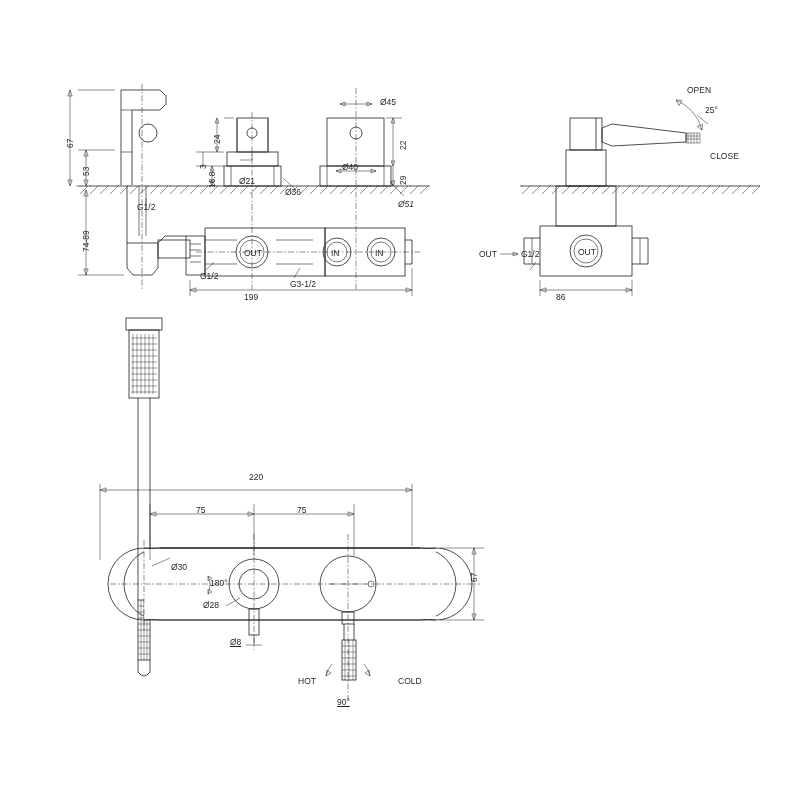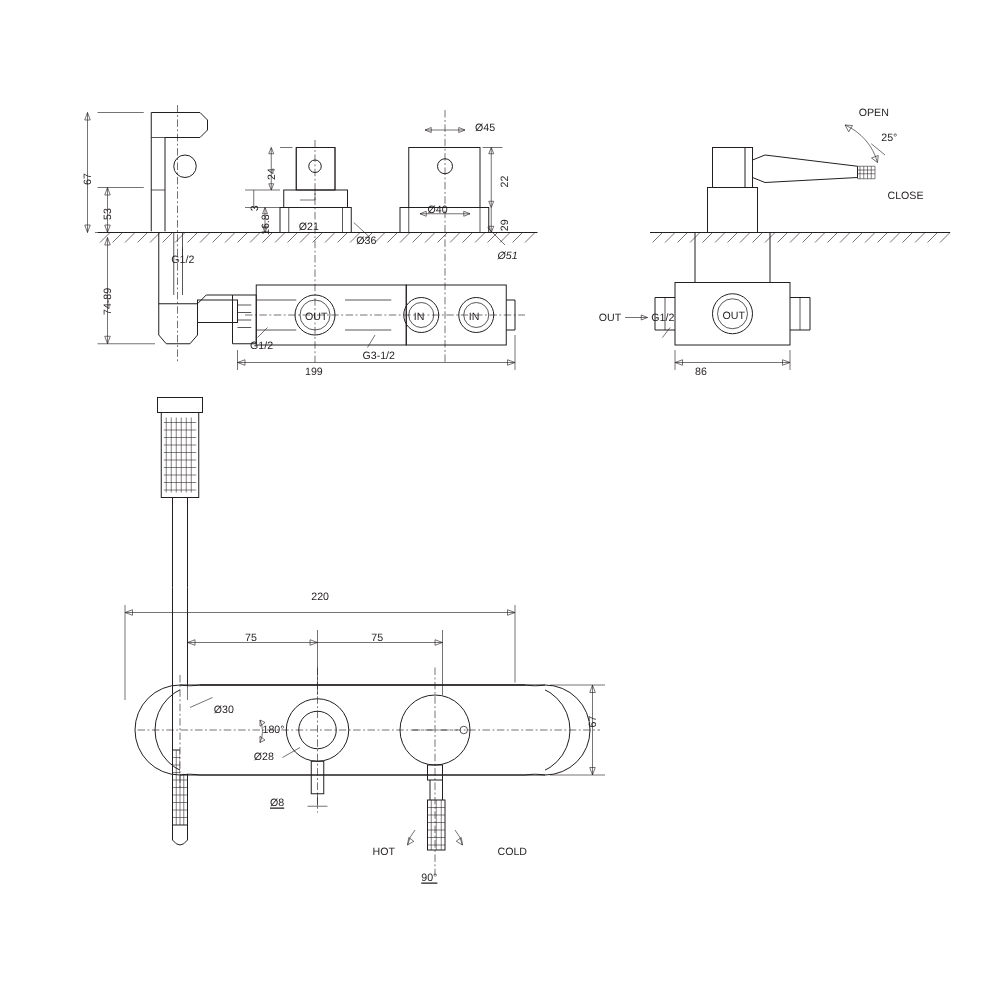--- a/index.html
+++ b/index.html
@@ -385,21 +385,21 @@
 <div class="lbl" style="left:578px; top:248px;">OUT</div>
 <div class="lbl" style="left:556px; top:293px;">86</div>
 
 <div class="lbl" style="left:249px; top:473px;">220</div>
 <div class="lbl" style="left:196px; top:506px;">75</div>
 <div class="lbl" style="left:297px; top:506px;">75</div>
 <div class="lbl rot" style="left:470px; top:582px;">67</div>
 
 <div class="lbl" style="left:171px; top:551px;margin-top:12px;">Ø30</div>
 <div class="lbl" style="left:203px; top:601px;">Ø28</div>
-<div class="lbl" style="left:216px; top:638px;text-decoration:underline;">Ø8</div>
+<div class="lbl" style="left:230px; top:638px;text-decoration:underline;">Ø8</div>
 
 <div class="lbl" style="left:182px; top:579px;margin-left:28px;">180°</div>
 <div class="lbl" style="left:337px; top:698px;text-decoration:underline;">90°</div>
 
 <div class="lbl" style="left:298px; top:677px;">HOT</div>
 <div class="lbl" style="left:398px; top:677px;">COLD</div>
 
 </div>
 
 </body></html>

